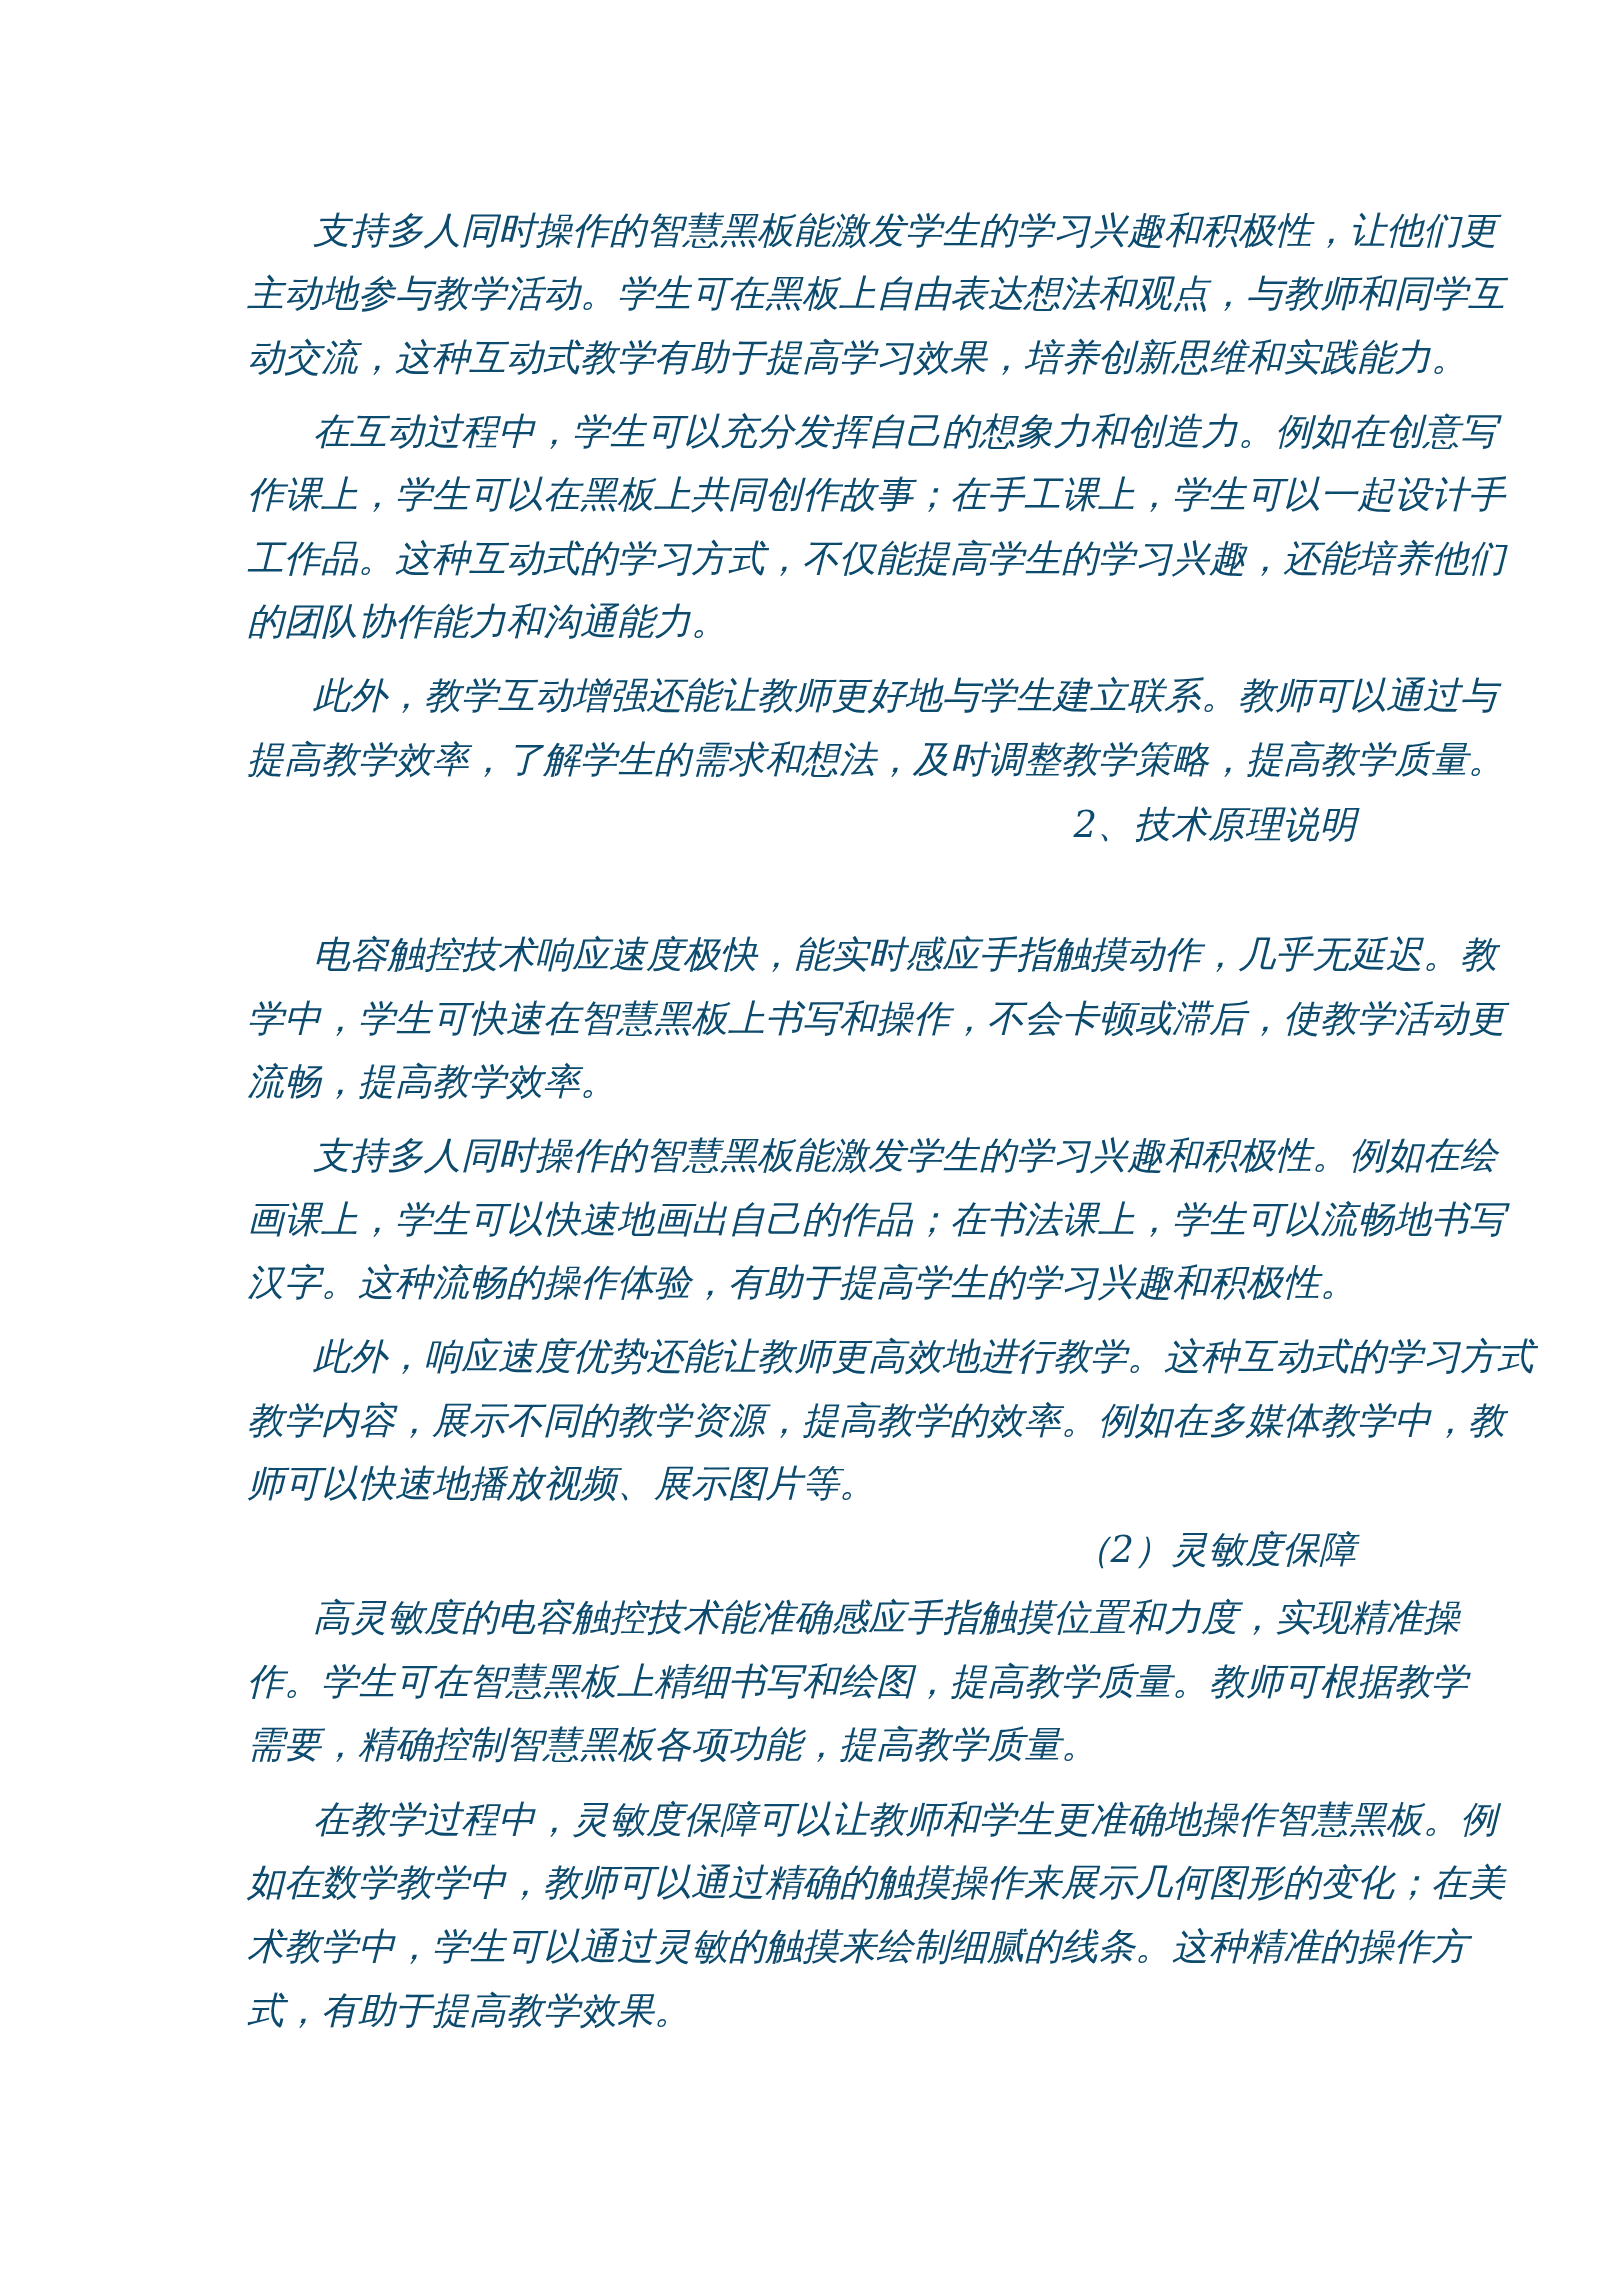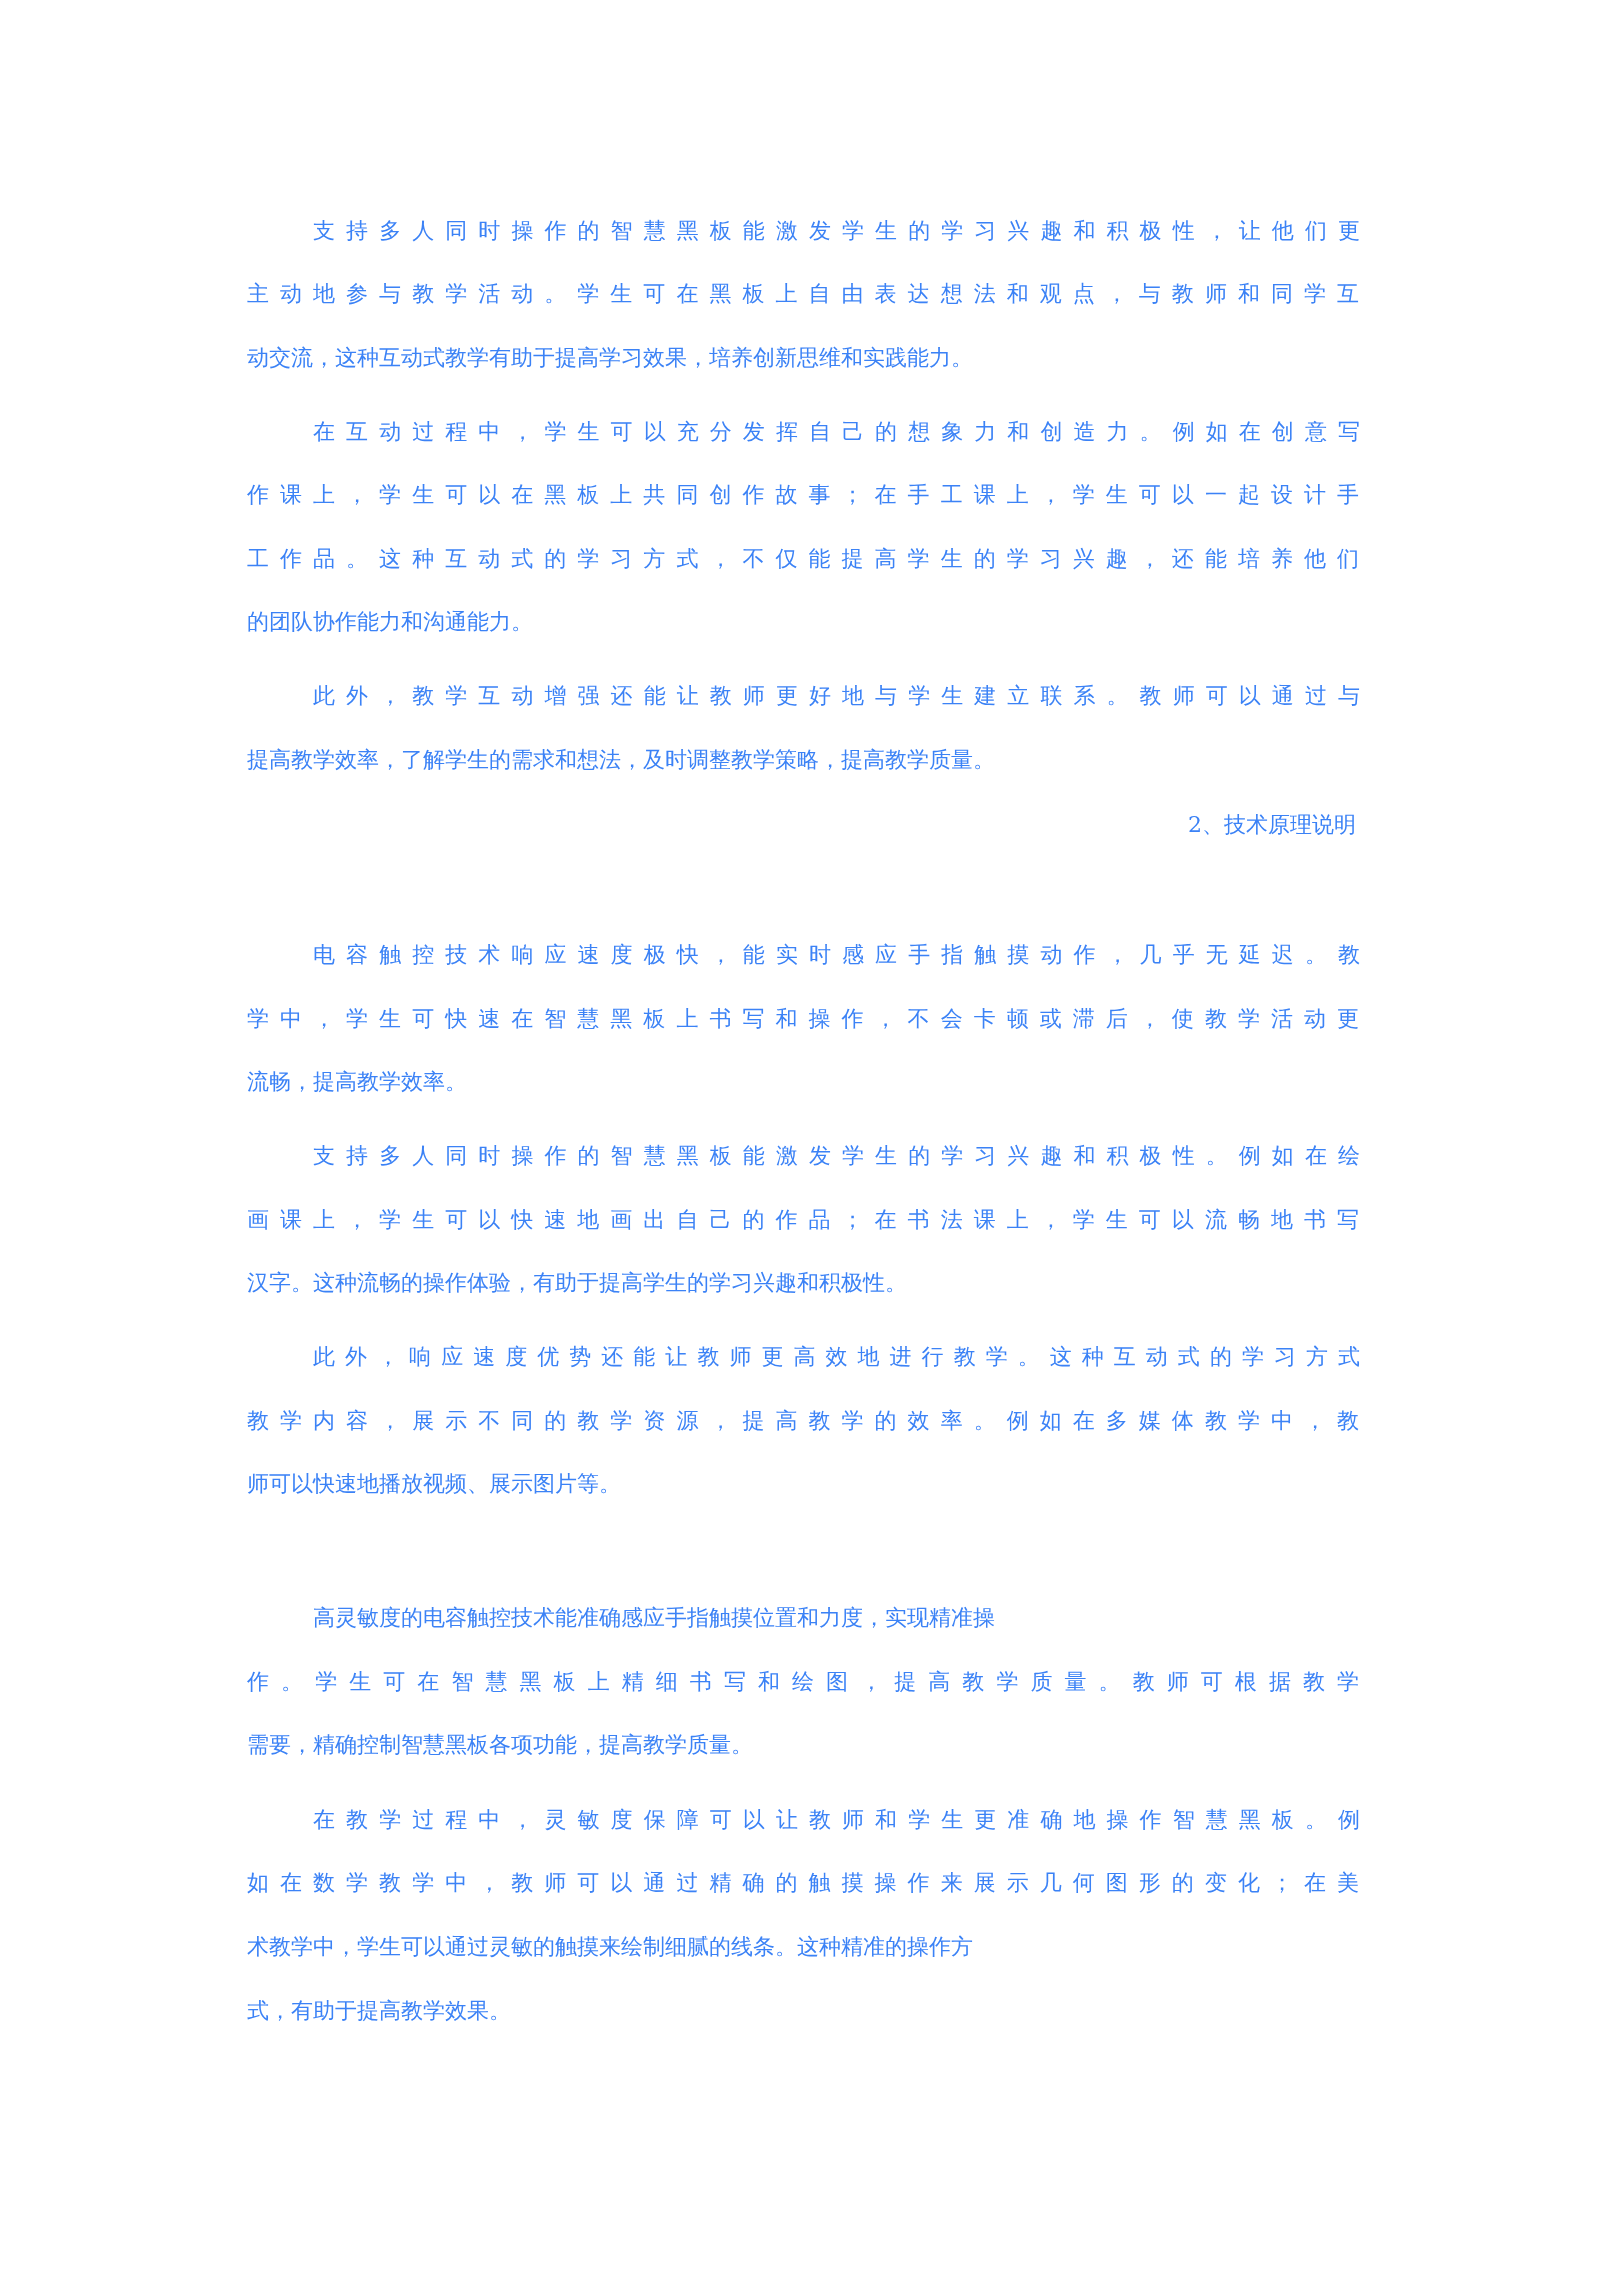--- a/index.html
+++ b/index.html
@@ -20,25 +20,26 @@
     width: 1623px;
     height: 2295px;
     background: #ffffff;
   }
   .line {
     position: absolute;
     left: 247px;
     width: 1112px;
     height: 33px;
     font-family: "DejaVu Serif", "Liberation Serif", serif;
-    font-size: 22px;
+    font-size: 37px;
     line-height: 33px;
-    color: #3b82f6;
+    color: #0c4a6e;
     white-space: nowrap;
     overflow: visible;
+    font-style: italic;
   }
   .line.justify {
     text-align: justify;
     text-align-last: justify;
   }
   .line.indent {
     left: 313px;
     width: 1047px;
   }
   .line.heading {
@@ -83,20 +84,21 @@
     <div class="line justify" style="top:1203px">画课上，学生可以快速地画出自己的作品；在书法课上，学生可以流畅地书写</div>
     <div class="line" style="top:1266px">汉字。这种流畅的操作体验，有助于提高学生的学习兴趣和积极性。</div>
   </div>
 
   <div>
     <div class="line indent justify" style="top:1340px">此外，响应速度优势还能让教师更高效地进行教学。这种互动式的学习方式</div>
     <div class="line justify" style="top:1404px">教学内容，展示不同的教学资源，提高教学的效率。例如在多媒体教学中，教</div>
     <div class="line" style="top:1467px">师可以快速地播放视频、展示图片等。</div>
   </div>
 
+  <div class="line heading" style="top:1533px">（2）灵敏度保障</div>
 
   <div>
     <div class="line indent" style="top:1601px">高灵敏度的电容触控技术能准确感应手指触摸位置和力度，实现精准操</div>
     <div class="line justify" style="top:1665px">作。学生可在智慧黑板上精细书写和绘图，提高教学质量。教师可根据教学</div>
     <div class="line" style="top:1728px">需要，精确控制智慧黑板各项功能，提高教学质量。</div>
   </div>
 
   <div>
     <div class="line indent justify" style="top:1803px">在教学过程中，灵敏度保障可以让教师和学生更准确地操作智慧黑板。例</div>
     <div class="line justify" style="top:1866px">如在数学教学中，教师可以通过精确的触摸操作来展示几何图形的变化；在美</div>

